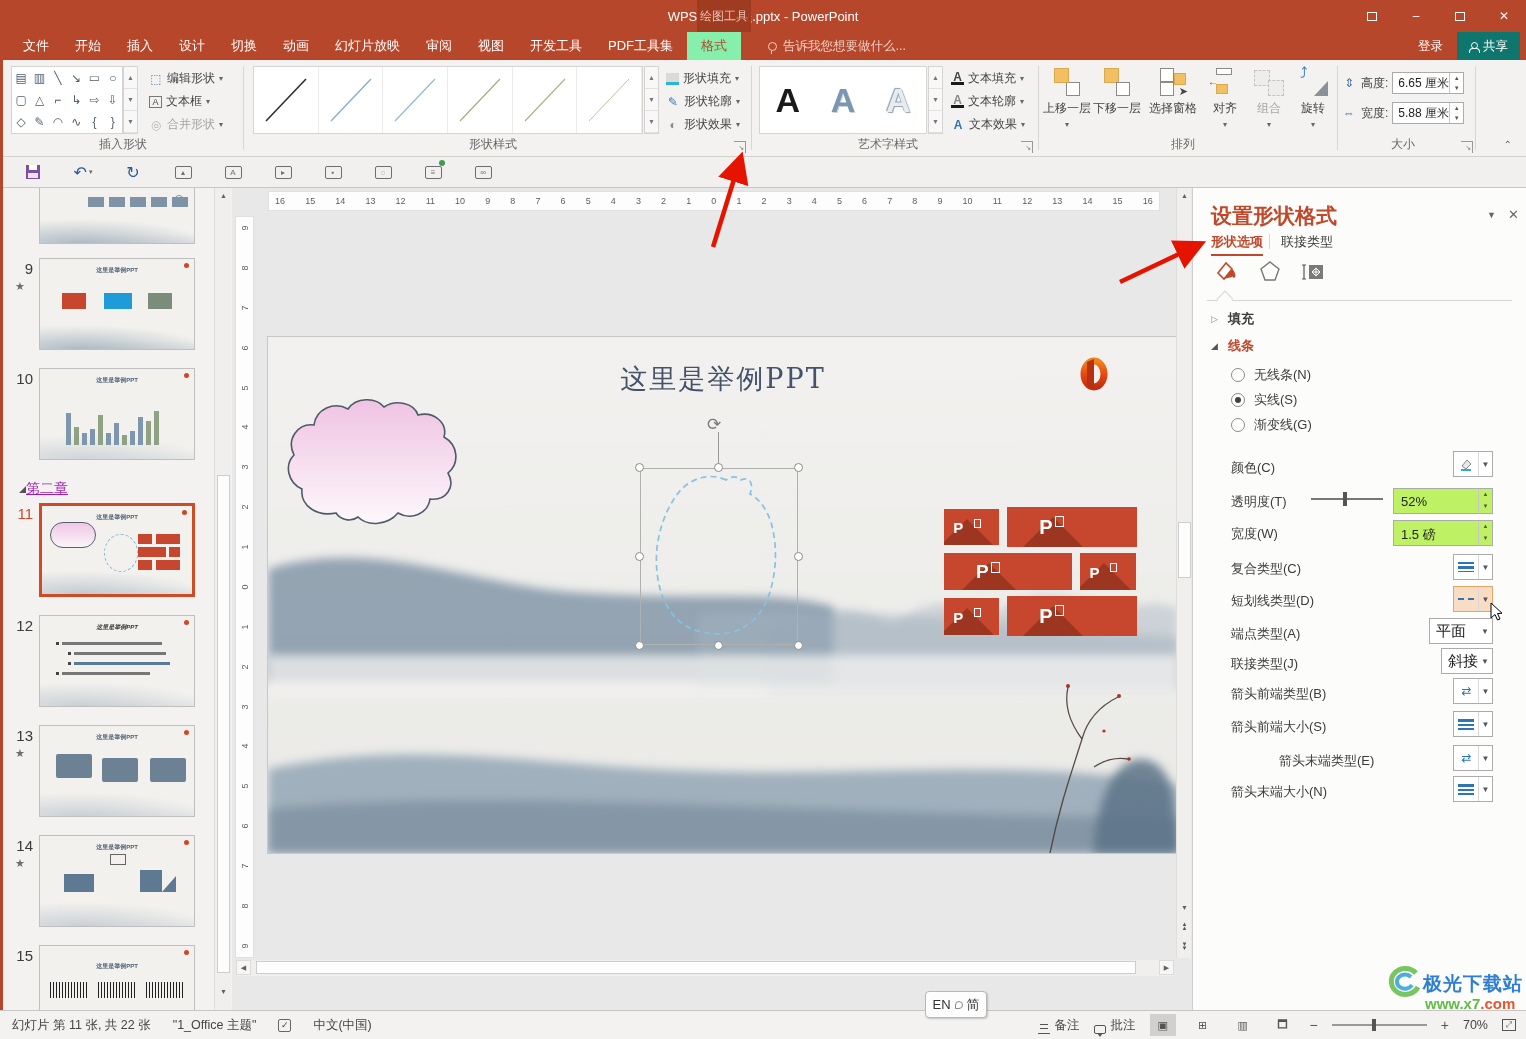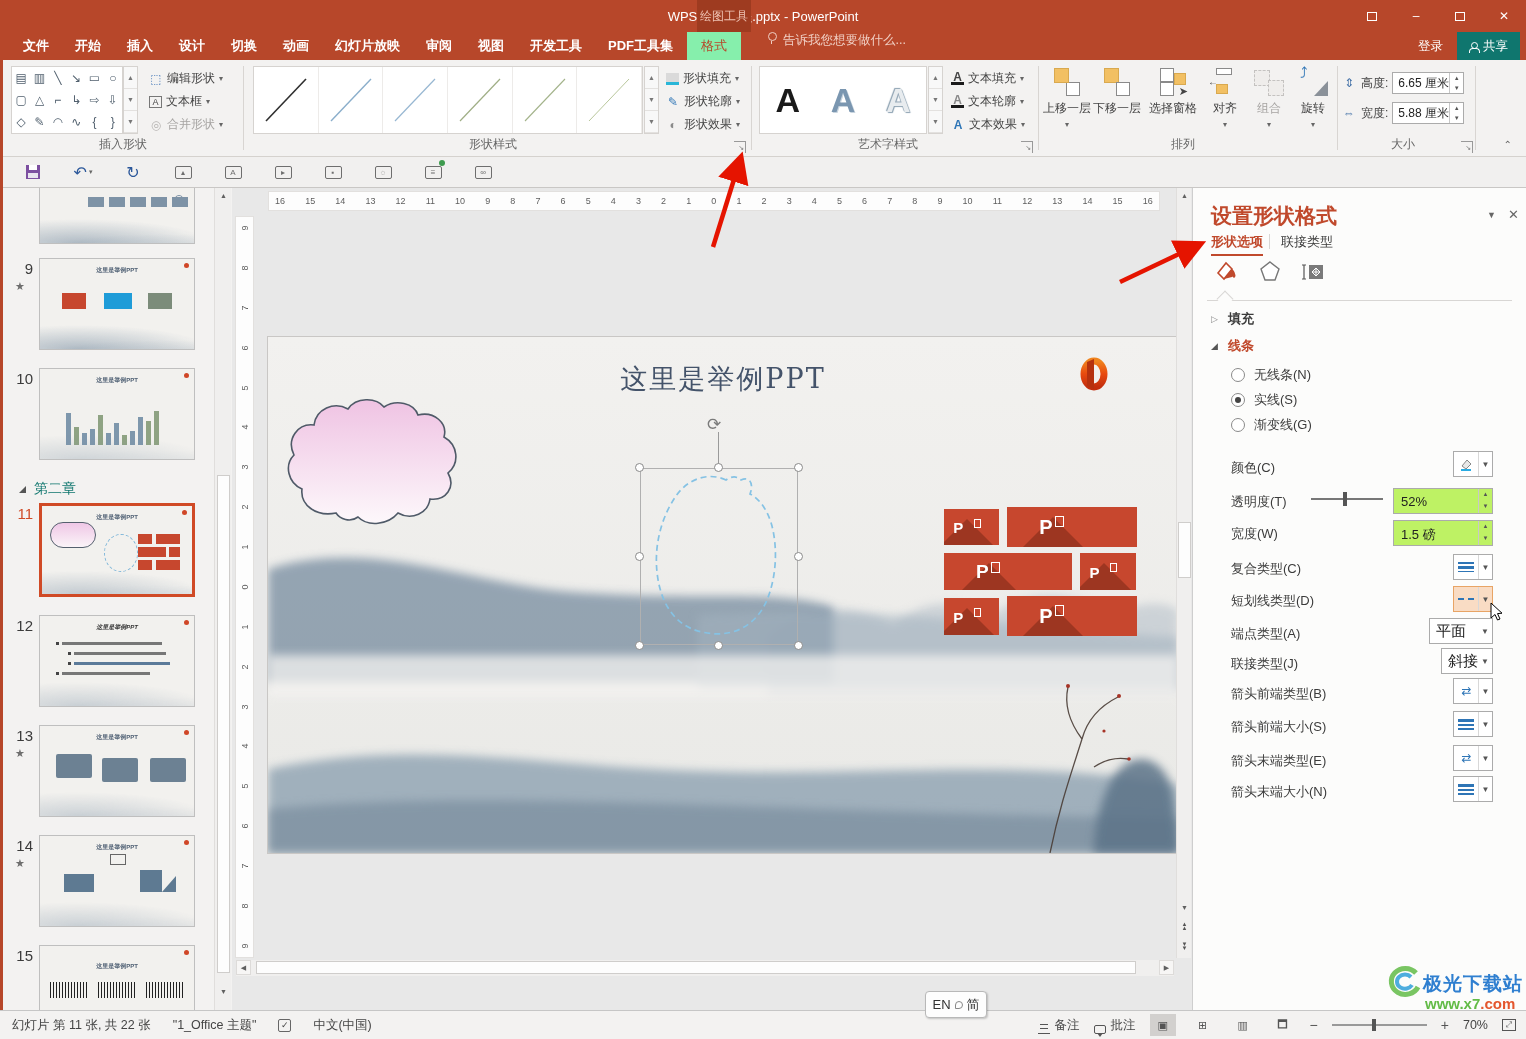--- a/index.html
+++ b/index.html
@@ -11,24 +11,24 @@
   #titlebar { position:absolute; left:0; top:0; width:1526px; height:32px; background:#B7472A; z-index:30; }
   .apptitle { position:absolute; left:0; right:0; top:8px; text-align:center; color:#fff; font-size:13px; }
   .ctxtool { position:absolute; left:697px; top:0; width:54px; height:32px; background:#9E3B20; color:#EFC3B4; font-size:12px; display:flex; align-items:center; justify-content:center; }
   .winbtns { position:absolute; right:0; top:0; height:32px; display:flex; }
   .winbtn { width:44px; height:32px; display:flex; align-items:center; justify-content:center; color:#fff; font-size:12px; cursor:default; }
   .wb-box { width:10px; height:9px; border:1px solid #fff; position:relative; }
   .wb-box i { position:absolute; left:2px; top:-1px; width:4px; height:4px; border-top:1px solid #fff; }
 
   
   #menurow { position:absolute; left:0; top:32px; width:1526px; height:28px; background:#B7472A; z-index:29; }
-  .tabs { position:absolute; left:10px; top:0; height:28px; display:flex;font-weight:bold; }
+  .tabs { position:absolute; left:10px; top:0; height:28px; display:flex; }
   .tab { padding:0 13px; color:#fff; font-size:13px; line-height:28px; white-space:nowrap; }
   .tab.active { position:absolute; left:687px; top:0; width:54px; text-align:center; padding:0; background:#86efac; color:#B7472A; }
-  .tellme { position:absolute; left:768px; top:0; height:28px; display:flex; align-items:flex-start; gap:6px; color:#F0CFC4; font-size:12.5px; }
+  .tellme { position:absolute; left:768px; top:0; height:28px; display:flex; align-items:center; gap:6px; color:#F0CFC4; font-size:12.5px; }
   .bulb { width:9px; height:9px; border:1.5px solid #F0CFC4; border-radius:50%; position:relative; }
   .bulb::after { content:''; position:absolute; left:2px; top:8px; width:3px; height:3px; border-left:1.5px solid #F0CFC4; }
   .account { position:absolute; right:6px; top:0; height:28px; display:flex; align-items:center; gap:14px; color:#fff; font-size:12.5px; }
   .sharebox { display:flex; align-items:center; gap:5px; background:#0f766e; height:28px; padding:0 12px; }
   .person { width:9px; height:9px; position:relative; }
   .person::before { content:''; position:absolute; left:2px; top:0; width:5px; height:5px; border-radius:50%; border:1px solid #fff; }
   .person::after { content:''; position:absolute; left:0; top:6px; width:9px; height:4px; border:1px solid #fff; border-bottom:none; border-radius:4px 4px 0 0; }
 
   
   #ribbon { position:absolute; left:3px; top:60px; width:1523px; height:97px; background:#F3F2F1; border-bottom:1px solid #D5D2CE; z-index:20; }
@@ -95,21 +95,21 @@
   #thumbs { position:absolute; left:3px; top:0; width:229px; height:822px; background:#F3F2F1; overflow:hidden; }
   .tnum { position:absolute; left:4px; width:26px; text-align:right; font-size:15px; color:#3B3B3B; }
   .tstar { position:absolute; left:12px; width:18px; font-size:11px; color:#6E6E6E; }
   .tthumb { position:absolute; left:36px; width:156px; height:92px; background:#F2F1EE; border:1px solid #BFBFBF; overflow:hidden; }
   .tthumb.sel { border:3px solid #D04A26; }
   .tthumb::before { content:''; position:absolute; right:5px; top:4px; width:5px; height:5px; border-radius:50%; background:#D04727; }
   .mrange { position:absolute; left:0; right:0; bottom:0; height:55%;
     background:radial-gradient(130% 75% at 25% 100%, rgba(122,143,163,.55), transparent 65%),
                radial-gradient(120% 55% at 80% 120%, rgba(122,143,163,.35), transparent 70%); }
   .ttitle { position:absolute; top:7px; left:0; right:0; text-align:center; font-size:6px; color:#4E5F73; font-weight:bold; }
-  .sectionrow { position:absolute; left:16px; display:flex; align-items:center; gap:8px; font-size:14px; color:#0f766e; }
+  .sectionrow { position:absolute; left:16px; display:flex; align-items:center; gap:0; font-size:14px; color:#a21caf;text-decoration:underline; }
   .tri-exp { width:0; height:0; border-bottom:7px solid #555; border-left:7px solid transparent; }
   .tscroll { position:absolute; left:211px; top:0; width:17px; height:822px; background:#F0EFEE; border-left:1px solid #E0DEDC; }
   .tsbtn { position:absolute; left:1px; width:15px; height:15px; background:#F0EFEE; color:#606060; font-size:7px; display:flex; align-items:center; justify-content:center; }
   .tsthumb { position:absolute; left:2px; width:13px; background:#FDFDFD; border:1px solid #CFCDCB; }
 
   
   .trow-sq { position:absolute; display:flex; gap:5px; }
   .trow-sq i { width:16px; height:10px; background:#7E93A6; }
   .tcircle { position:absolute; width:10px; height:10px; border:1.5px solid #7E93A6; border-radius:50%; }
   .ttile { position:absolute; background:#C7472E; }
@@ -952,21 +952,21 @@
     <span class="f-label" style="top:530px;">箭头前端大小(S)</span>
     <div class="dd" style="left:260px;top:523px;width:40px;">
       <span class="ic lines3">
           <i style="height:3px"></i>
           <i></i>
           <i></i>
         </span>
         <span class="car">▼</span>
     </div>
 
-    <span class="f-label" style="top:564px;">箭头末端类型(E)</span>
+    <span class="f-label" style="top:564px;margin-left:48px;">箭头末端类型(E)</span>
     <div class="dd" style="left:260px;top:557px;width:40px;">
       <span class="ic arrowsic">⇄</span>
         <span class="car">▼</span>
     </div>
 
     <span class="f-label" style="top:595px;">箭头末端大小(N)</span>
     <div class="dd" style="left:260px;top:588px;width:40px;">
       <span class="ic lines3">
           <i style="height:3px"></i>
           <i></i>

